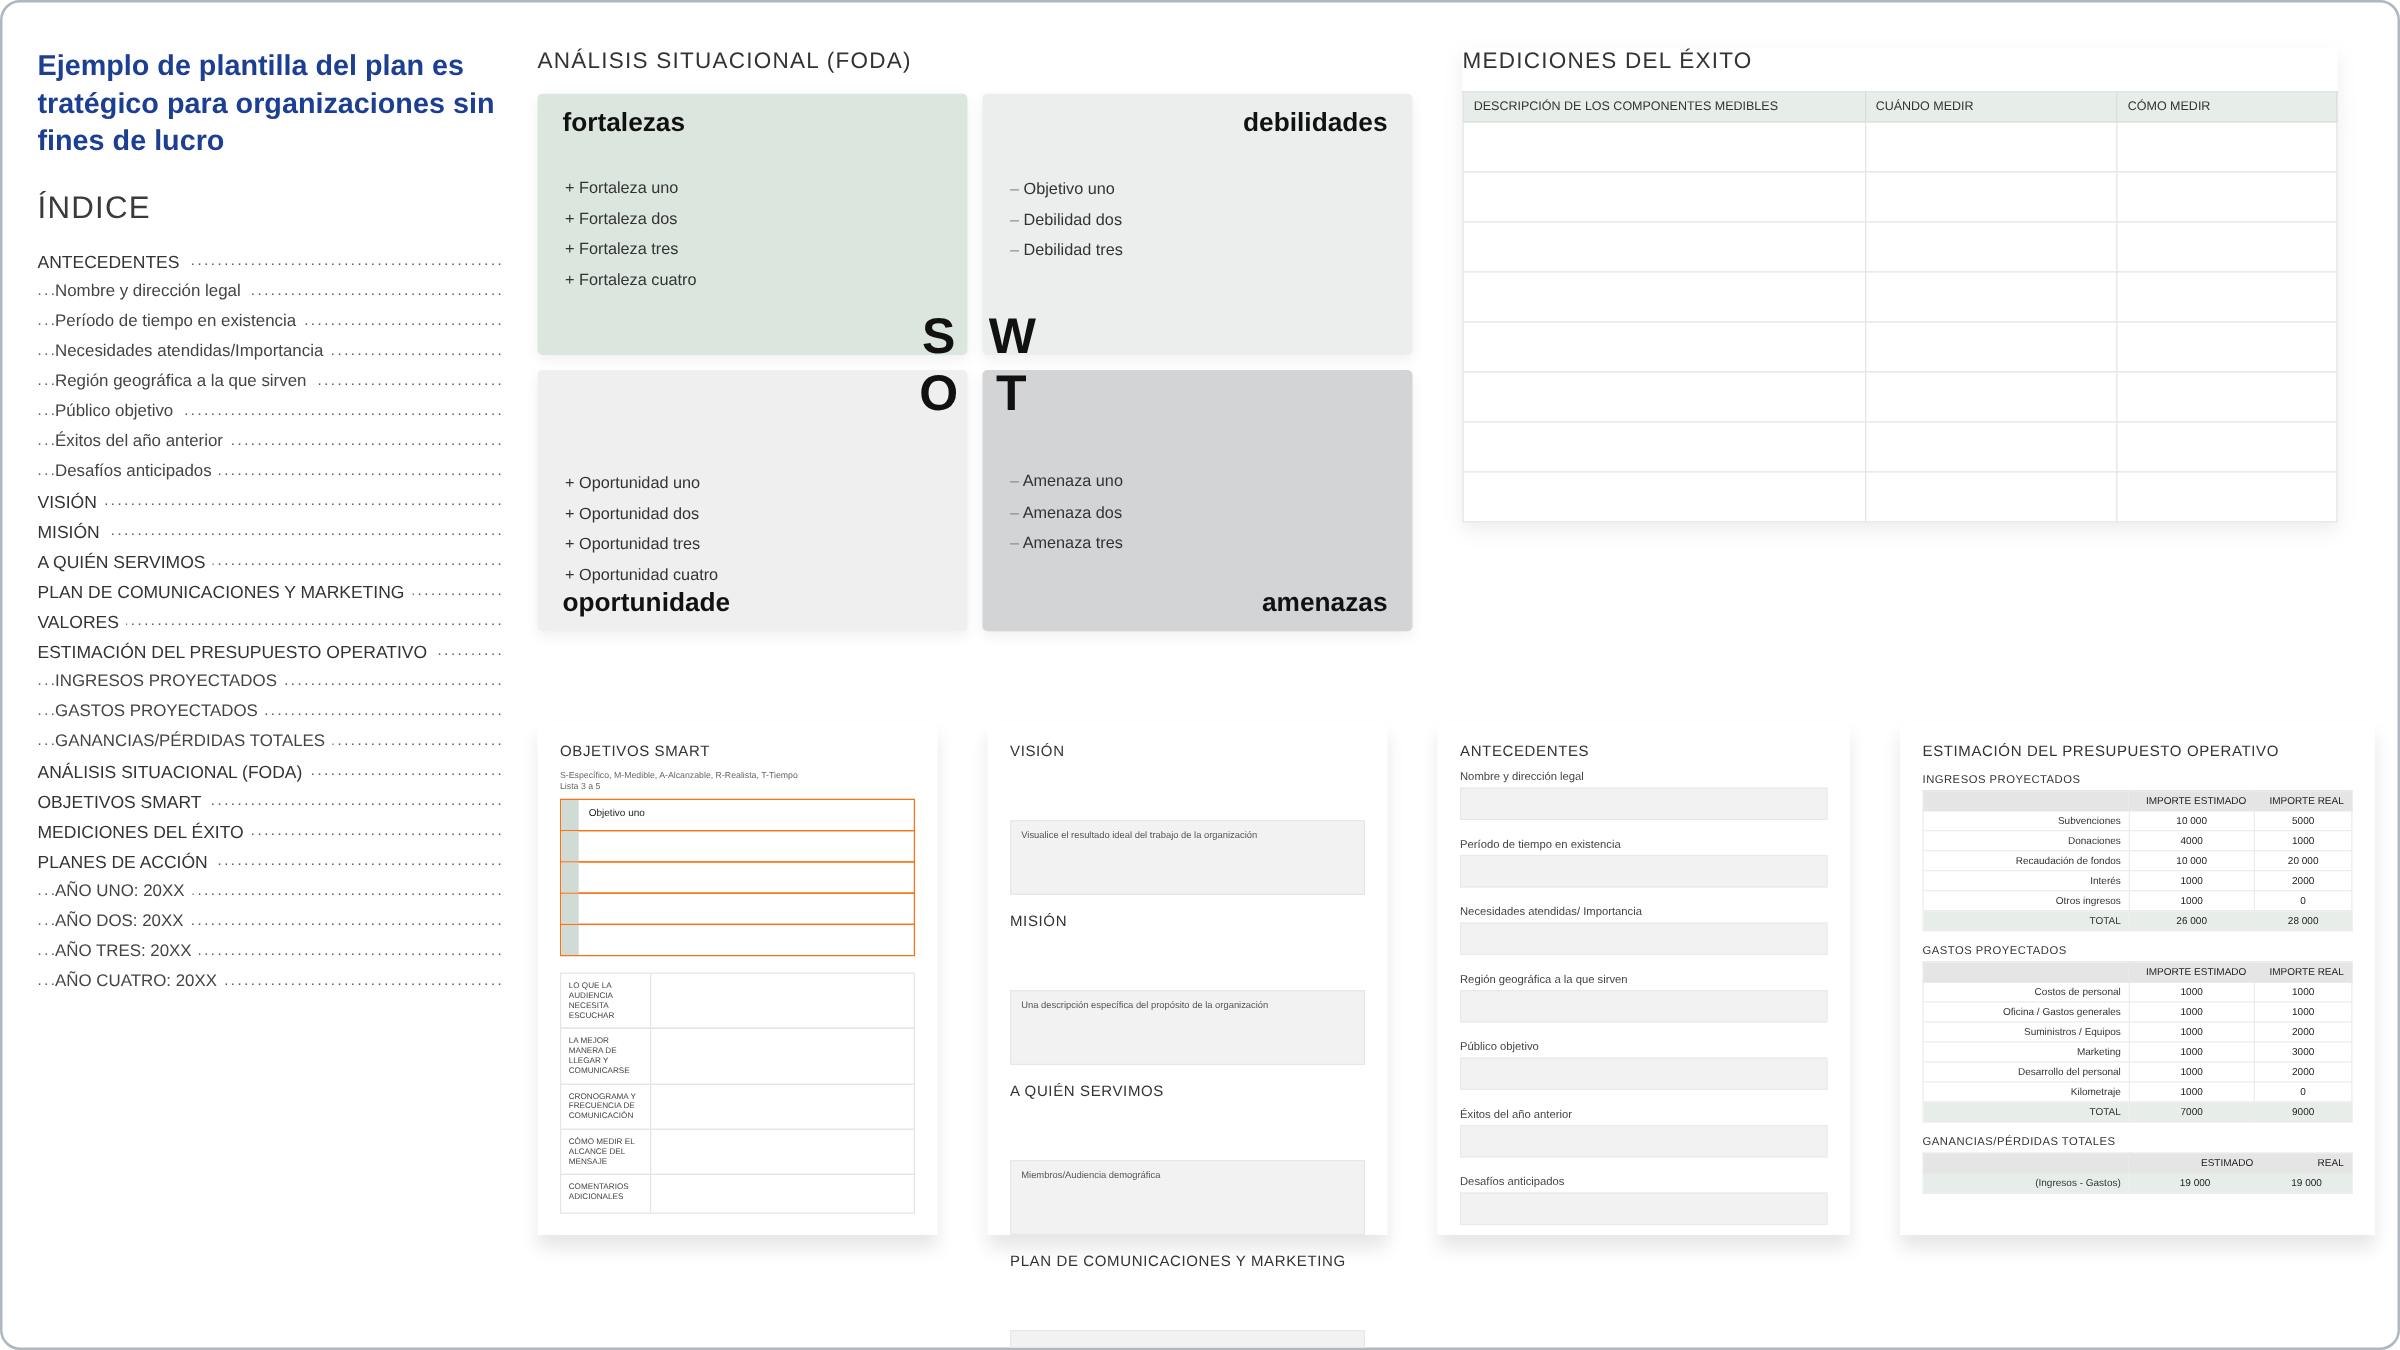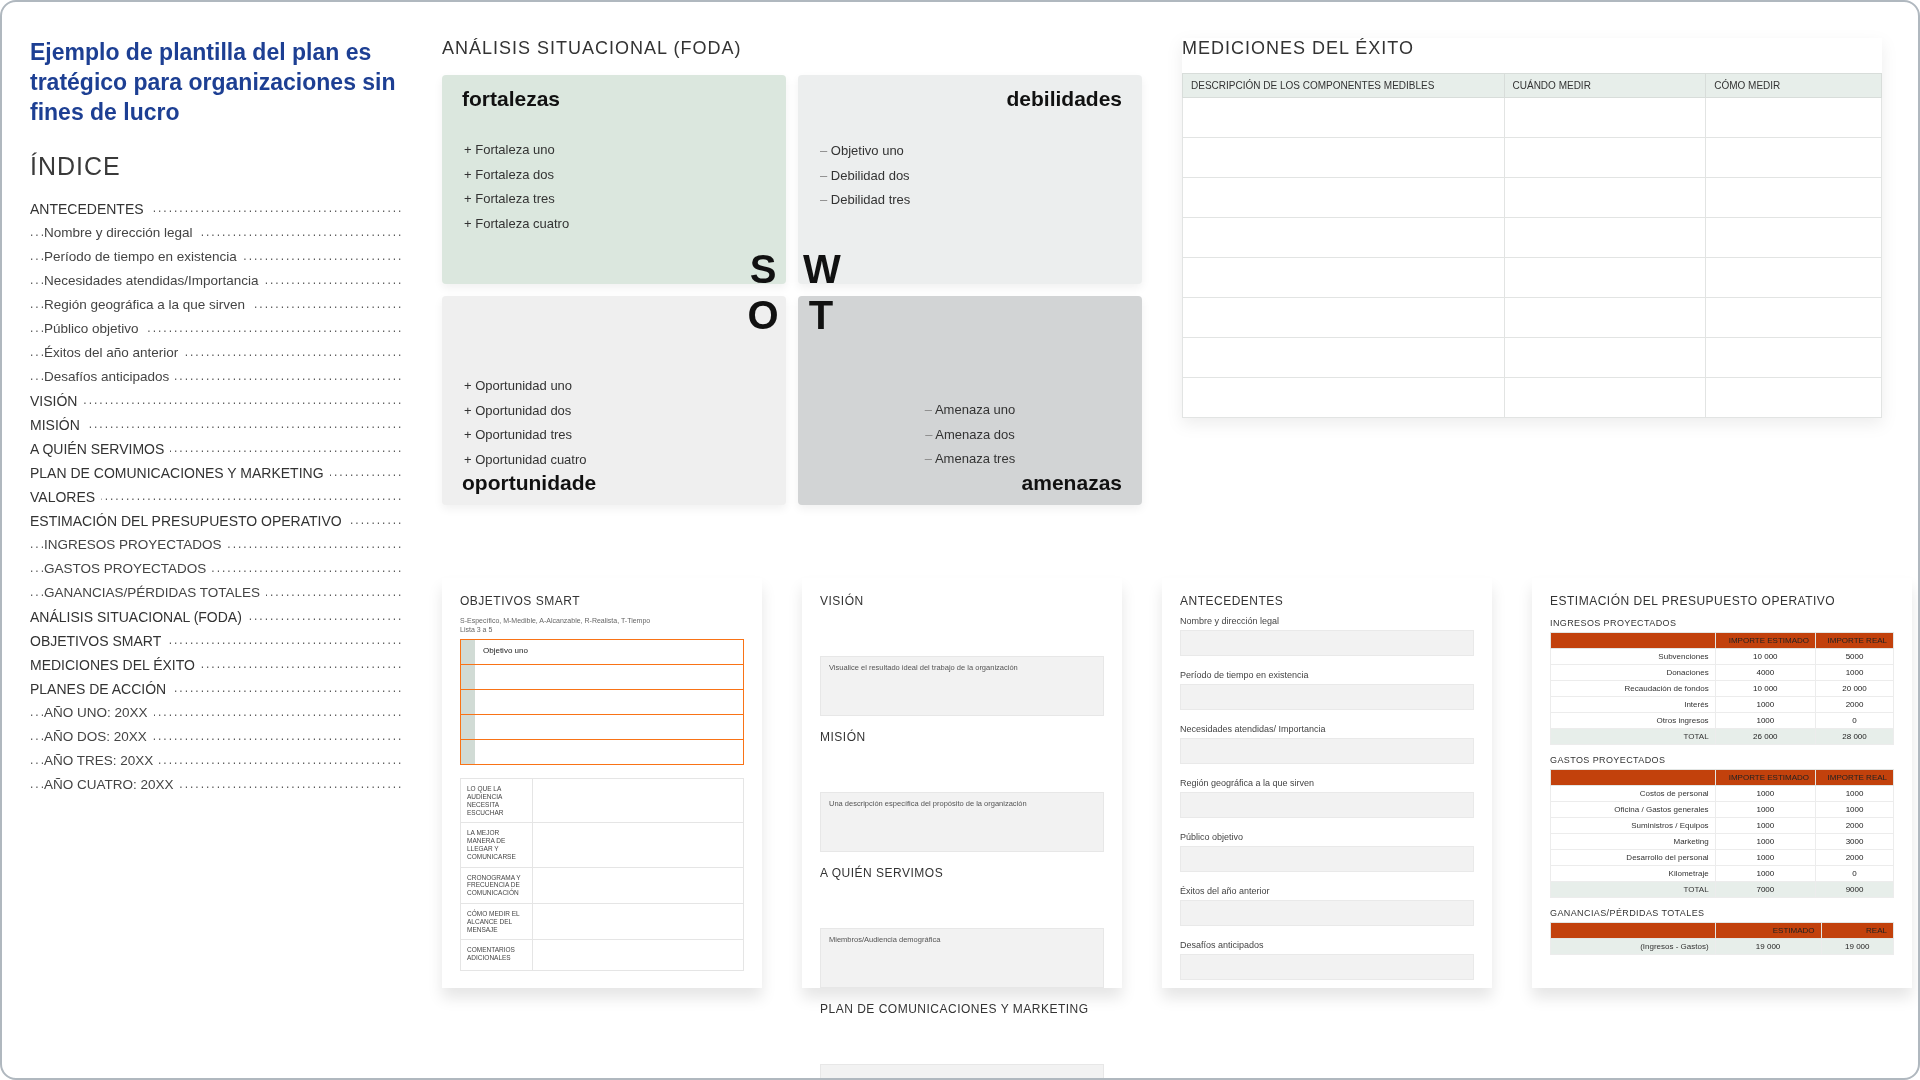--- a/index.html
+++ b/index.html
@@ -8,21 +8,21 @@
     background: #fff;
     width: 1920px;
     height: 1080px;
     border: 2px solid #b0b8bf;
     border-radius: 16px;
     padding: 36px 28px 20px 28px;
     position: relative;
     overflow: hidden;
     color: #222;
   }
-  .stage { display:flex; gap:12px; }
+  .stage { display:flex; gap:0; }
   
   .index { width: 390px; padding-right:18px; }
   .index-title { color:#1d3f93; font-weight:700; font-size:23px; line-height:1.3; margin-bottom:24px; }
   .index-head  { color:#3a3a3a; font-size:25px; letter-spacing:1px; margin-bottom:16px; font-weight:400;}
   .toc li { list-style:none; position:relative; font-size:14px; color:#333; height:24px; line-height:24px; overflow:hidden; }
   .toc li.lvl0 { font-weight:400; }
   .toc li.lvl1 { padding-left:14px; font-size:13.5px; color:#444; }
   .toc li::after {
     content: "..........................................................................................................................";
     position:absolute; left:0; right:0; bottom:1px; color:#555; font-size:12px; letter-spacing:2px;
@@ -45,21 +45,21 @@
   .quad.left h3 { left:20px; }
   .quad.right h3 { right:20px; }
   .quad li { list-style:none; font-size:13px; color:#333; line-height:1.9; }
   .quad li::before { content:"+  "; color:#333; }
   .quad.weak li::before, .quad.threat li::before { content:"–  "; color:#888; }
   .q-s { background:#dbe7de; }
   .q-w { background:#eceeee; }
   .q-o { background:#efefef; position:relative;}
   .q-o ul{ margin-top:60px;}
   .q-t { background:#d2d4d5; position:relative;}
-  .q-t ul{ margin-top:84px;text-align:center;}
+  .q-t ul{ margin-top:59px;}
   .swot-letters { position:absolute; left:50%; top:50%; transform:translate(-50%,-50%); font-family: "Stencil", "Impact", sans-serif; font-size:40px; line-height:1; font-weight:700; color:#111; display:grid; grid-template-columns:36px 36px; grid-template-rows:36px 36px; gap:10px 22px; pointer-events:none; }
   .swot-letters span { text-align:center; }
 
   
   .measures { position:absolute; left:750px; top:0; width:700px;}
   .measures-head { font-size:18px; letter-spacing:1px; color:#333; margin-bottom:14px;}
   table.msr { width:100%; border-collapse:collapse; }
   table.msr th { background:#e7eeea; font-size:10px; font-weight:400; color:#333; text-align:left; padding:6px 8px; border:1px solid #d8ddda; }
   table.msr th:first-child{ width:46%; }
   table.msr td { border:1px solid #e2e4e3; height:40px; }
@@ -87,21 +87,21 @@
   
   .t-ant { left:730px; top:540px; width:330px; height:410px; }
   .ant-row{ margin-bottom:14px;}
   .ant-row .lbl{ font-size:9px; color:#444; margin-bottom:4px;}
   .ant-row .fld{ background:#f2f2f2; height:26px; border:1px solid #e9e9e9;}
 
   
   .t-bud { left:1100px; top:540px; width:380px; height:410px; }
   .bud-sub{ font-size:9px; color:#333; letter-spacing:.4px; margin:10px 0 4px;}
   table.budget { width:100%; border-collapse:collapse; font-size:8px;}
-  table.budget th{ background:#c2410c; font-weight:400; padding:3px 6px; text-align:right; border:1px solid #e3e6e4; }
+  table.budget th{ background:#e5e5e5; font-weight:400; padding:3px 6px; text-align:right; border:1px solid #e3e6e4; }
   table.budget th.lbl{ text-align:right; width:48%; }
   table.budget td{ border:1px solid #ececec; padding:3px 6px; text-align:center; }
   table.budget td.lbl{ text-align:right; color:#333; }
   table.budget tr.total td{ background:#e7eeea; font-weight:400;}
 </style>
 </head>
 <body>
 
 <div class="stage">
 

